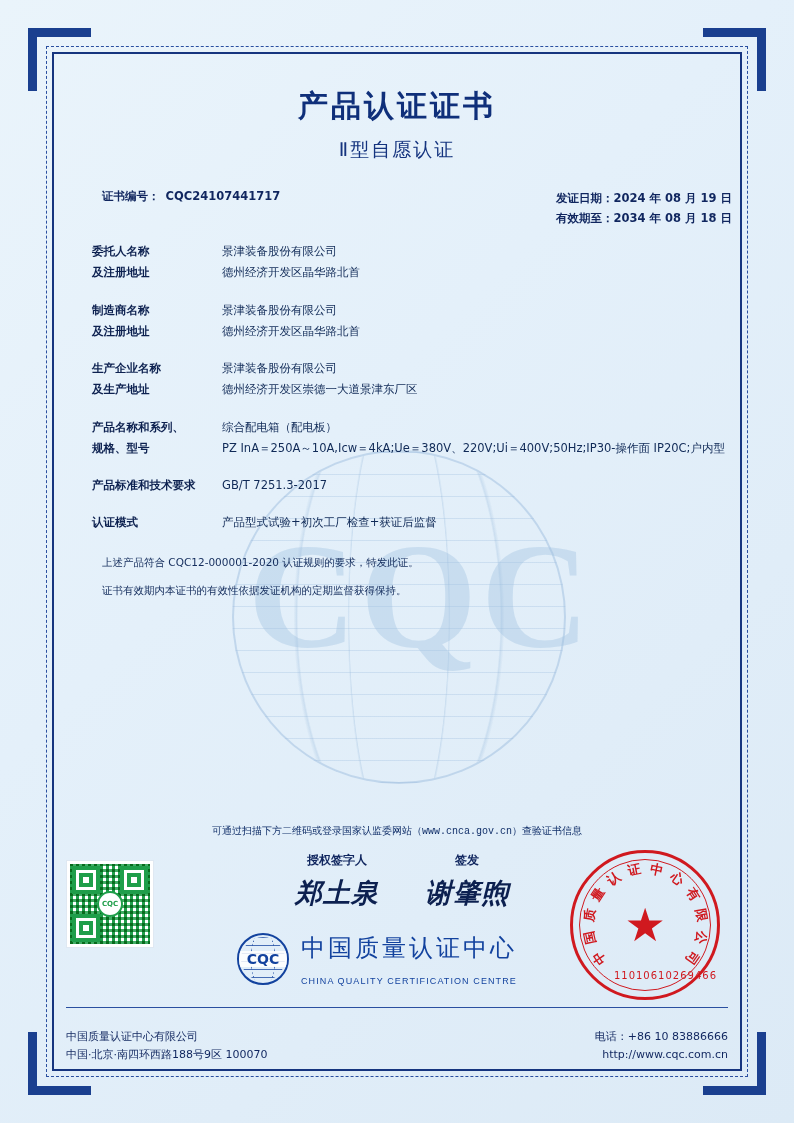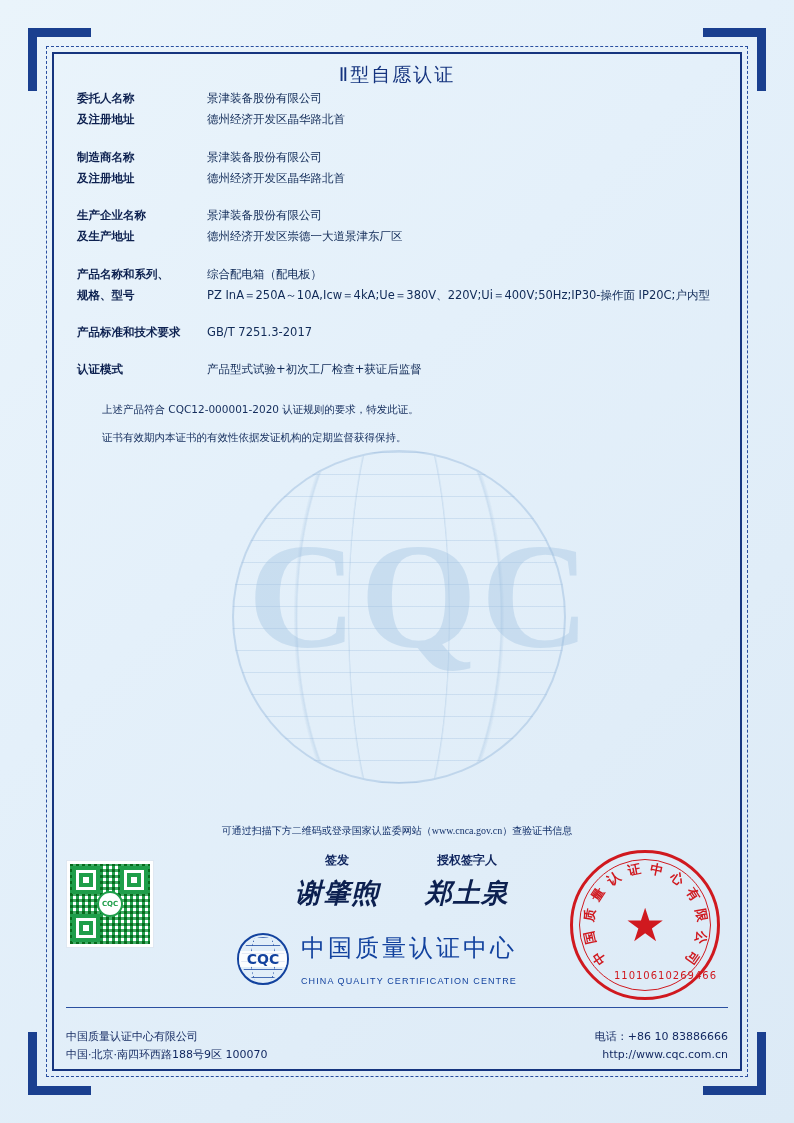--- a/index.html
+++ b/index.html
@@ -130,21 +130,22 @@
   .meta .cert-no .val { font-weight: bold; margin-left: 6px; }
   .meta .dates {
     position: absolute;
     right: 10px;
     top: 0;
     text-align: right;
     line-height: 1.7;
   }
 
   .fields {
-    padding-left: 25px;
+    margin-top: 12px;
+    padding-left: 40px;
     padding-right: 14px;
     position: relative;
     z-index: 2;
   }
   .field-block {
     display: flex;
     margin-bottom: 16px;
   }
   .field-label {
     width: 130px;
@@ -180,21 +181,21 @@
   }
 
   
   .verify-line {
     position: absolute;
     left: 0; right: 0;
     top: 772px;
     text-align: center;
     font-size: 10px;
     color: #12306a;
-    font-family: Liberation Serif, serif;
+    font-family: Liberation Mono, monospace;
   }
 
   .qr {
     position: absolute;
     left: 14px;
     top: 808px;
     width: 88px;
     height: 88px;
     background: #ffffff;
     padding: 3px;
@@ -412,22 +413,32 @@
   <div class="corner br"></div>
 
   <div class="dash-frame"></div>
   <div class="solid-frame"></div>
 
   <div class="watermark"></div>
   <div class="watermark-text">CQC</div>
 
   <div class="content">
 
+    <div class="title">产品认证证书</div>
     <div class="subtitle">Ⅱ型自愿认证</div>
 
+    <div class="meta">
+      <div class="cert-no">
+        <span>证书编号：</span><span class="val">CQC24107441717</span>
+      </div>
+      <div class="dates">
+        <div>发证日期：2024 年 08 月 19 日</div>
+        <div>有效期至：2034 年 08 月 18 日</div>
+      </div>
+    </div>
 
     <div class="fields">
 
       <div class="field-block">
         <div class="field-label">
           <span>委托人名称</span>
           <span class="l2">及注册地址</span>
         </div>
         <div class="field-value">
           <span>景津装备股份有限公司</span>
@@ -498,26 +509,26 @@
     <div class="qr">
       <div class="qr-inner">
         <div class="qr-eye3"></div>
         <div class="qr-logo">CQC</div>
       </div>
     </div>
 
     <div class="sign-area">
       <div class="sign-row">
         <div class="sign-col">
+          <div class="sign-title">授权签字人</div>
+          <div class="sign-name">郑土泉</div>
+        </div>
+        <div class="sign-col">
           <div class="sign-title">签发</div>
           <div class="sign-name">谢肇煦</div>
-        </div>
-        <div class="sign-col">
-          <div class="sign-title">授权签字人</div>
-          <div class="sign-name">郑土泉</div>
         </div>
       </div>
     </div>
 
     <div class="cqc-logo-row">
       <div class="cqc-mark">
         <div class="cqc-text">CQC</div>
       </div>
       <div class="cqc-names">
         <div class="cn">中国质量认证中心</div>

